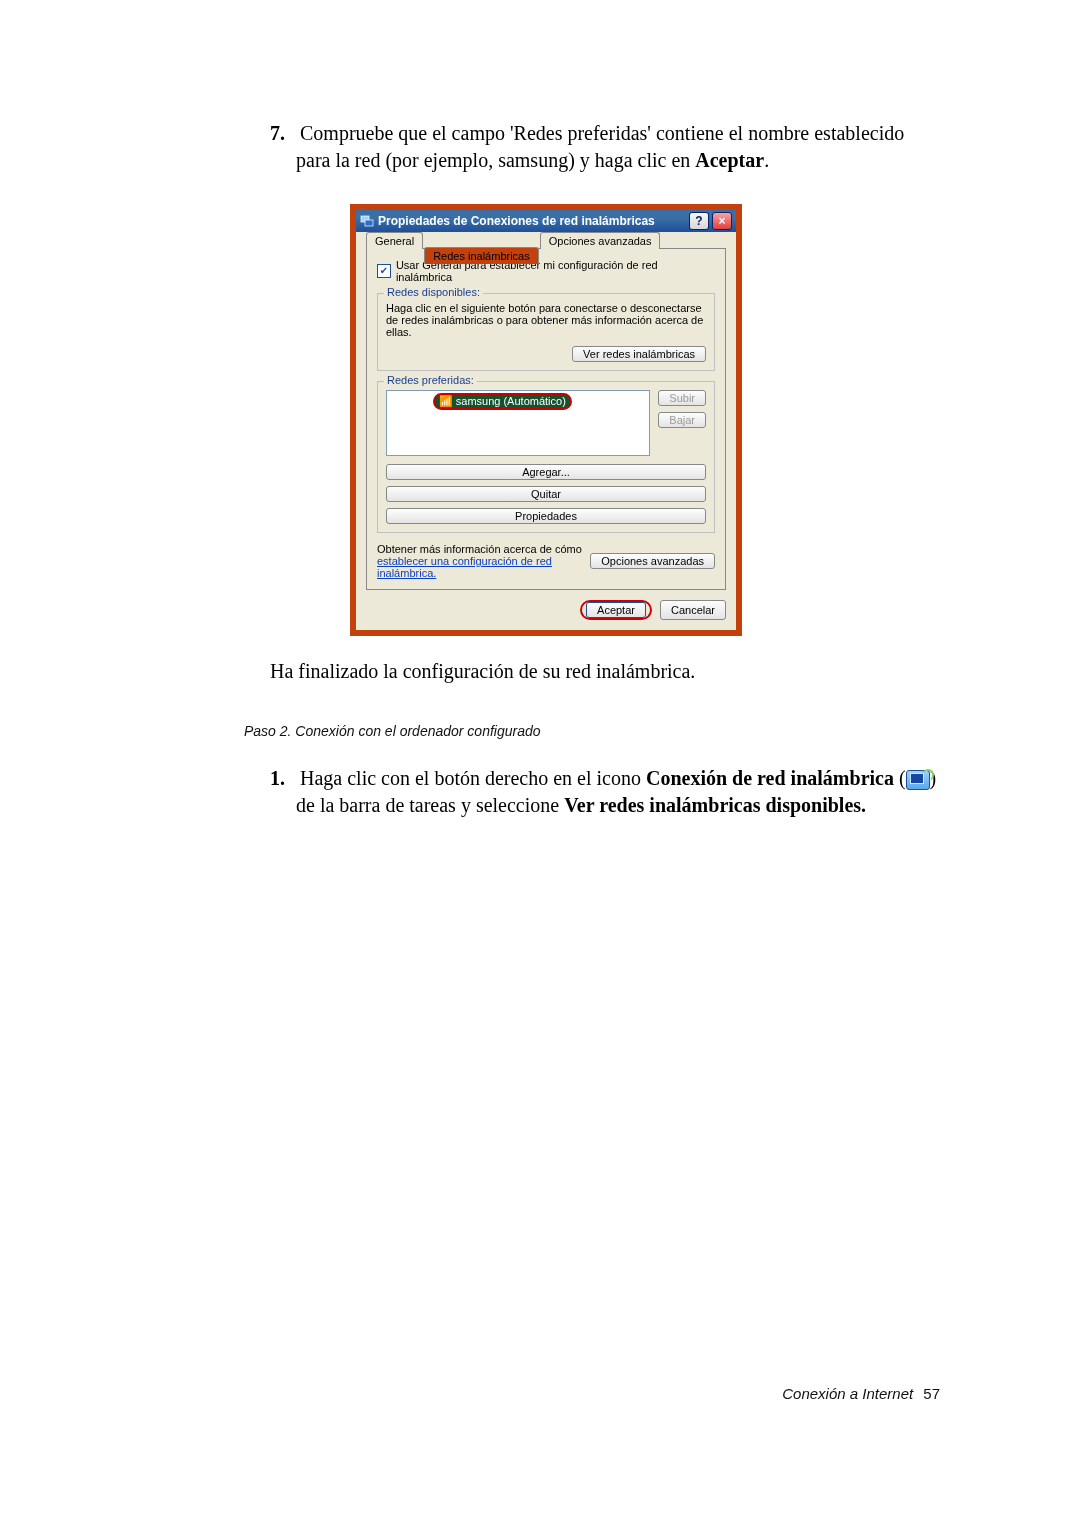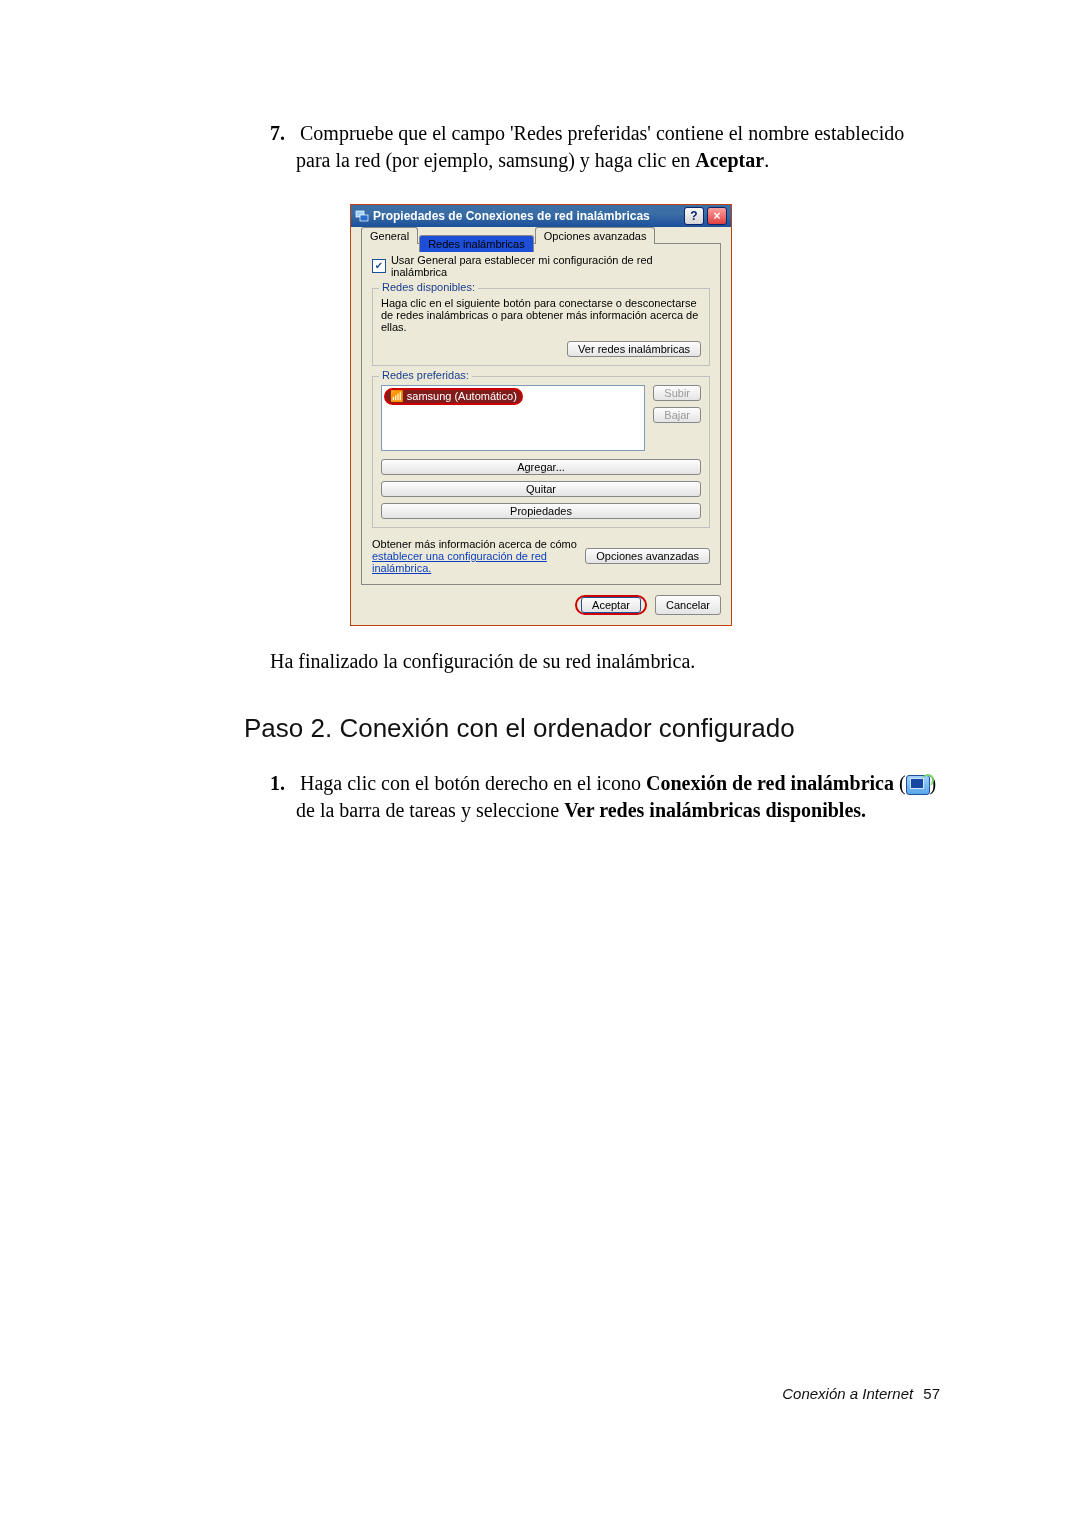--- a/index.html
+++ b/index.html
@@ -23,21 +23,21 @@
     line-height:1.35;
   }
   .bold{font-weight:bold;}
   .dialog-wrap{
     width:380px;
     margin:30px auto 24px auto;
   }
   
   .xp-dialog{
     width:380px;
-    border:1px solid #c2410c;
+    border:6px solid #c2410c;
     background:#ece9d8;
     font-family:Tahoma, Arial, sans-serif;
     font-size:11px;
     color:#000;
   }
   .xp-titlebar{
     height:22px;
     background:linear-gradient(#3a6ea5,#3a6ea5 40%,#1d4f9b);
     display:flex;align-items:center;justify-content:space-between;
     padding:0 4px;
@@ -54,21 +54,21 @@
     font-size:12px;font-weight:bold;color:#0a246a;
   }
   .xp-tbtn.close{background:linear-gradient(#fca0a0,#e04040);color:#fff;}
   .xp-body{padding:0 10px 10px 10px;}
   .xp-tabs{display:flex;gap:0;margin-bottom:-1px;}
   .xp-tab{
     border:1px solid #888;border-bottom:none;
     padding:2px 8px;background:#ece9d8;font-size:11px;
     border-radius:3px 3px 0 0;margin-right:1px;
   }
-  .xp-tab.active{background:#1d4ed8;position:relative;top:8px;}
+  .xp-tab.active{background:#c2410c;position:relative;top:15px;}
   .xp-tabpanel{
     border:1px solid #888;background:#ece9d8;
     padding:10px;
   }
   .xp-check-row{display:flex;align-items:center;gap:5px;margin-bottom:10px;}
   .xp-checkbox{width:12px;height:12px;border:1px solid #1d4f9b;background:#fff;display:inline-flex;align-items:center;justify-content:center;color:#1d4f9b;font-size:10px;line-height:1;}
   .xp-group{
     border:1px solid #c0c0c0;padding:8px;margin-bottom:10px;position:relative;
   }
   .xp-group-label{
@@ -77,43 +77,44 @@
   .xp-btn{
     border:1px solid #888;background:linear-gradient(#fdfdfd,#e4e4e4);
     padding:1px 10px;font-size:11px;border-radius:3px;
     font-family:inherit;
   }
   .xp-btn.disabled{color:#9a9a9a;}
   .xp-listbox{
     border:1px solid #7f9db9;background:#fff;height:60px;padding:2px;
   }
   .xp-listitem{
-    background:#7f1d1d;color:#fff;padding:1px 4px;display:inline-block;
+    background:#14532d;color:#fff;padding:1px 4px;display:inline-block;
     font-size:11px;
+    margin-left:44px;
   }
   .red-oval{
     border:2px solid #c00;border-radius:10px;padding:0 4px;
   }
   .side-btns{display:flex;flex-direction:column;gap:6px;align-items:flex-end;}
   .flex-row{display:flex;justify-content:space-between;align-items:flex-start;gap:8px;}
   .xp-link{color:#0b3fbf;text-decoration:underline;}
   .dlg-footer{display:flex;justify-content:flex-end;gap:8px;margin-top:10px;}
   .footer-text{
     position:absolute;
     bottom:62px;right:140px;
     font-family:Arial, Helvetica, sans-serif;
     font-style:italic;font-size:15px;color:#111;
   }
   .footer-text .pn{font-style:normal;margin-left:6px;}
   .after-dialog{
     font-size:20px;margin-left:130px;margin-top:4px;margin-bottom:40px;
   }
   .h-step{
     font-family:Arial, Helvetica, sans-serif;
-    font-size:26px;color:#111;margin-left:104px;margin-bottom:26px;
+    font-style:italic;font-size:14px;color:#111;margin-left:104px;margin-bottom:26px;
   }
   .inline-icon{
     display:inline-block;width:22px;height:18px;vertical-align:middle;
     background:linear-gradient(#9fd1ff,#5aa8e8);
     border:1px solid #1d4f9b;border-radius:3px;position:relative;
   }
   .inline-icon::after{
     content:"";position:absolute;right:-5px;top:-2px;width:10px;height:10px;
     border:2px solid #7bd36b;border-left:none;border-bottom:none;border-radius:50%;
   }

